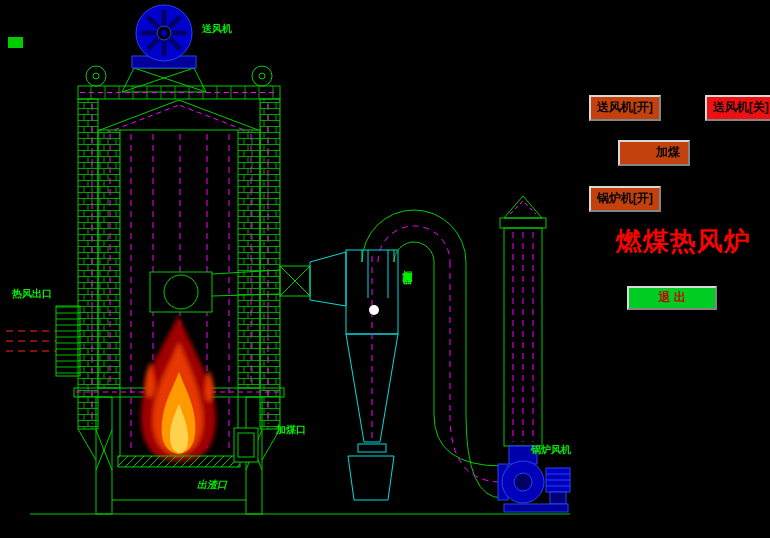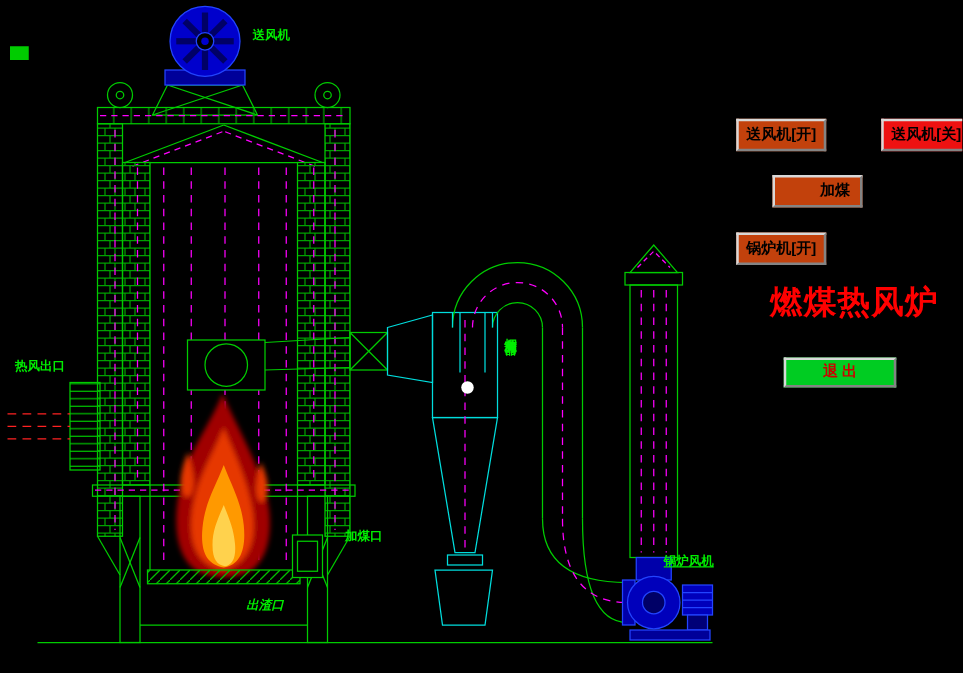--- a/index.html
+++ b/index.html
@@ -221,21 +221,21 @@
       <rect x="550" y="492" width="16" height="12" fill="#000077" stroke="#2244ff"></rect>
       <rect x="504" y="504" width="64" height="8" fill="#000099" stroke="#2244ff"></rect>
     </g>
   </svg>
 
   <div class="diagram-label" style="left:202px; top:22px;">送风机</div>
   <div class="diagram-label" style="left:12px; top:287px;">热风出口</div>
   <div class="diagram-label" style="left:276px; top:423px;">加煤口</div>
   <div class="diagram-label" style="left:197px; top:478px;font-style:italic;">出渣口</div>
   <div class="diagram-label vertical-label" style="left:400px; top:262px; height:86px;">烟灰分离器</div>
-  <div class="diagram-label" style="left:531px; top:443px;text-decoration:underline;">锅炉风机</div>
+  <div class="diagram-label" style="left:531px; top:443px;">锅炉风机</div>
 
   <div class="hmi-btn btn-on" style="left:589px; top:95px;">送风机[开]</div>
   <div class="hmi-btn btn-off" style="left:676px; top:95px;margin-left:29px;">送风机[关]</div>
   <div class="hmi-btn btn-on" style="left:618px; top:140px;padding-left:28px;">加煤[开]</div>
   <div class="hmi-btn btn-on" style="left:589px; top:186px;">锅炉机[开]</div>
 
   <div id="main-title">燃煤热风炉</div>
 
   <div class="hmi-btn" id="exit-btn">退 出</div>
 

